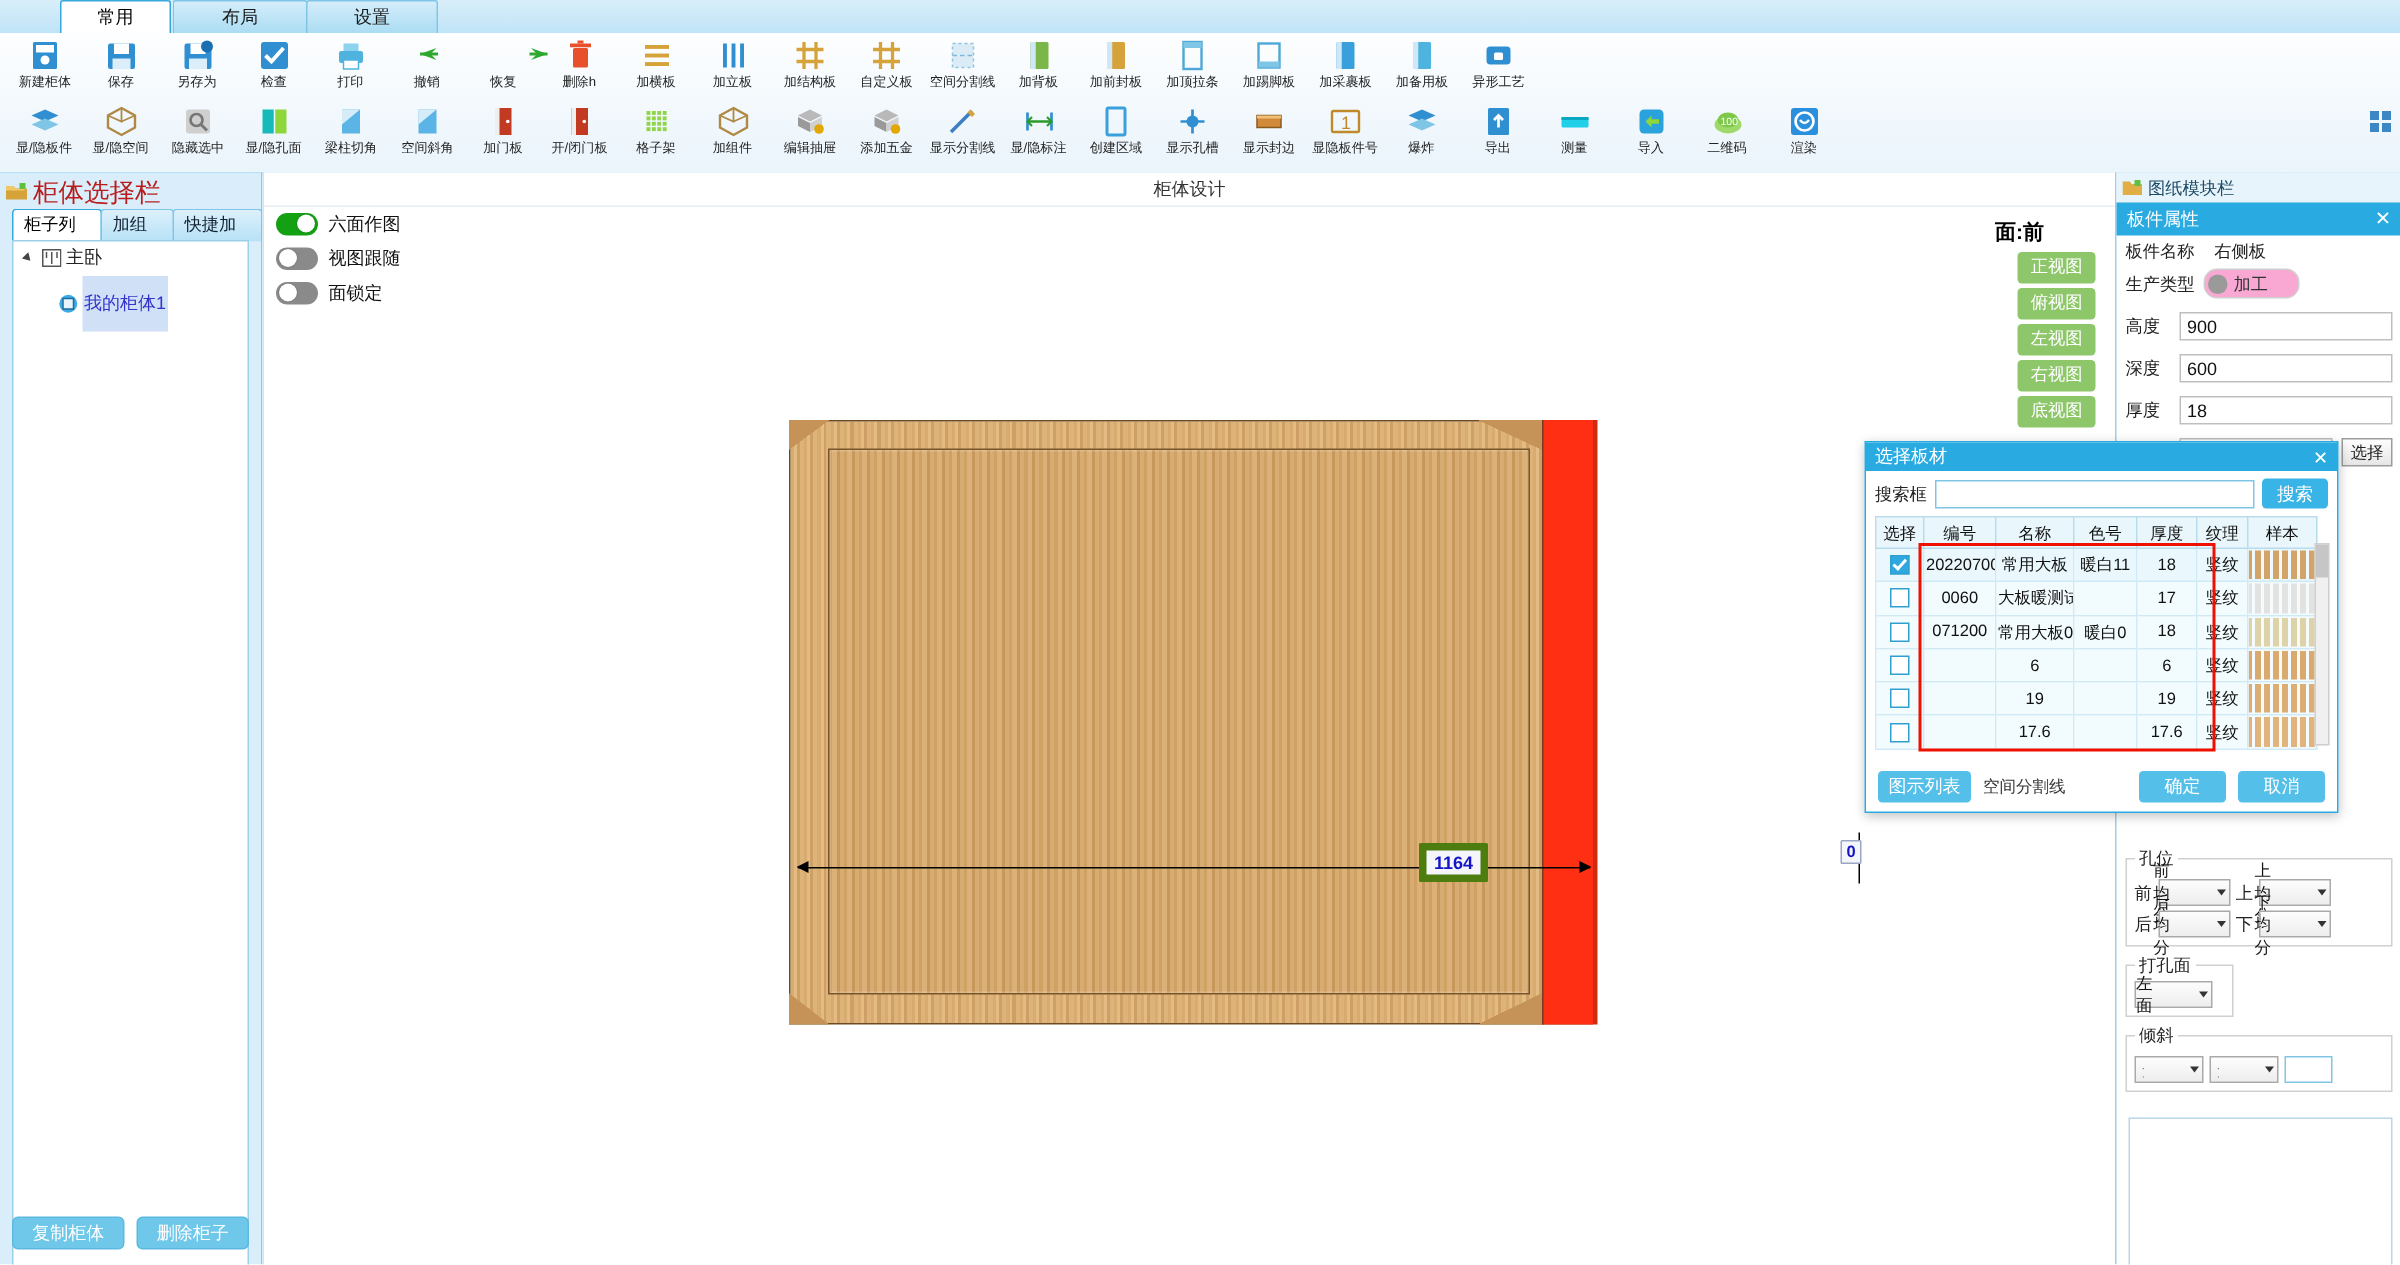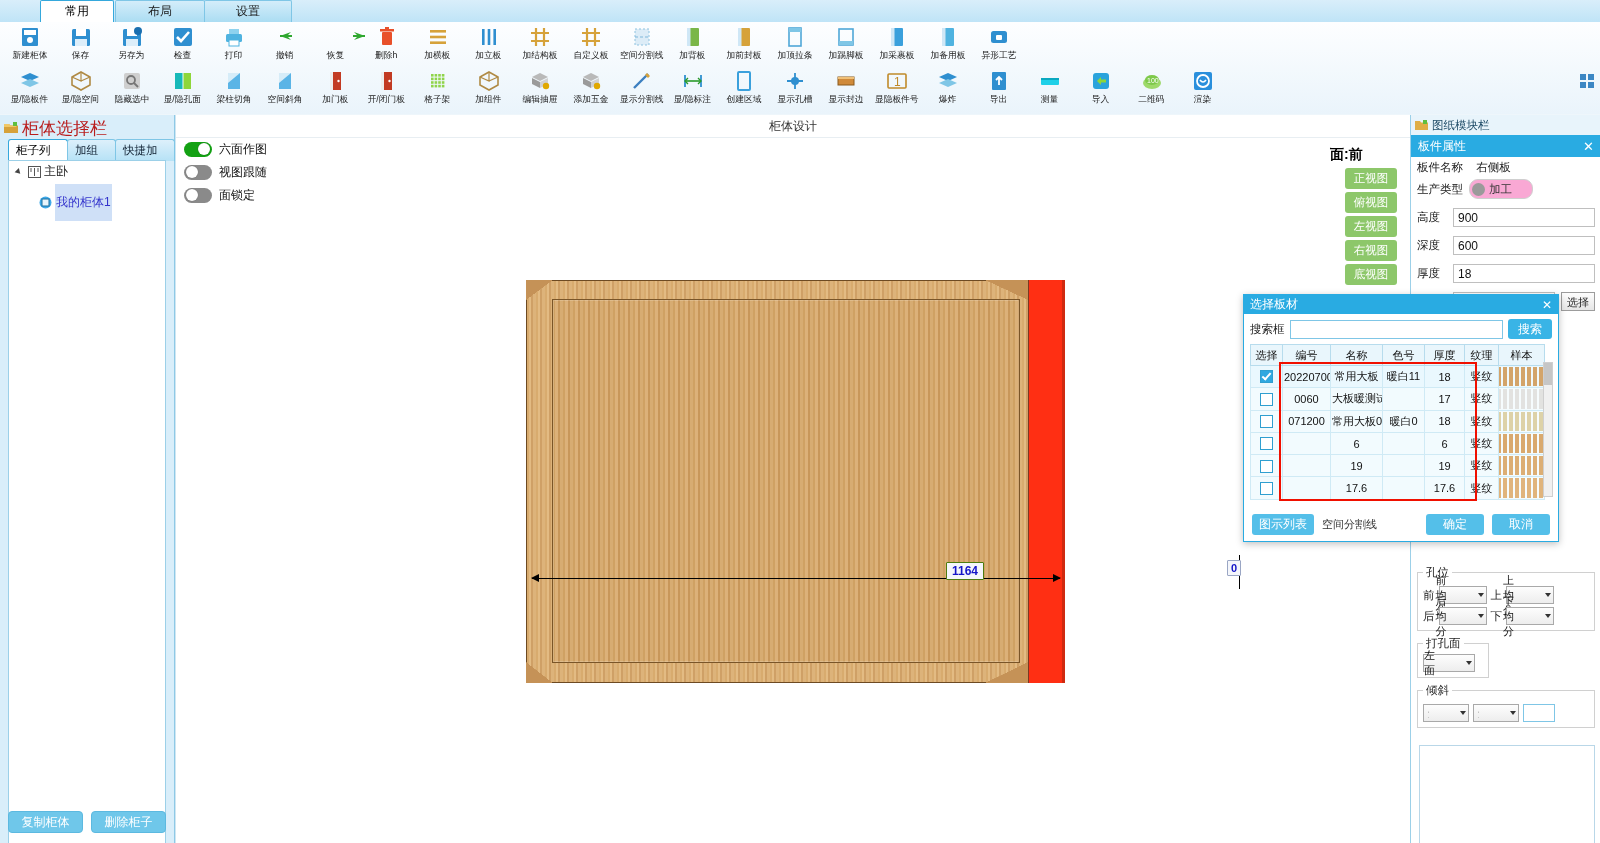--- a/index.html
+++ b/index.html
@@ -90,21 +90,21 @@
     background:linear-gradient(to top right,#c59257 49.6%,transparent 50%);}
   .cab .diagBR{position:absolute;right:34px;bottom:0;width:43px;height:21px;
     background:linear-gradient(to top left,#c59257 49.6%,transparent 50%);}
 
   .dimline{position:absolute;left:356px;top:463px;width:528px;height:1px;background:#000;}
   .dimline:before{content:"";position:absolute;left:-1px;top:-4px;border-right:8px solid #000;
     border-top:4px solid transparent;border-bottom:4px solid transparent;}
   .dimline:after{content:"";position:absolute;right:-1px;top:-4px;border-left:8px solid #000;
     border-top:4px solid transparent;border-bottom:4px solid transparent;}
   .dimbox{position:absolute;left:770px;top:447px;padding:1px 5px;background:#f4f6fb;
-    border:1px solid #4d7c0f;font-size:12px;font-weight:bold;color:#1414c8;border-radius:1px;text-align:center;}
+    border:5px solid #4d7c0f;font-size:12px;font-weight:bold;color:#1414c8;border-radius:1px;text-align:center;}
   .dimbox0{position:absolute;left:1051px;top:445px;padding:1px 3px;background:#f4f6fb;
     border:1px solid #9aa6c4;font-size:11px;font-weight:bold;color:#1414c8;border-radius:1px;}
   .tickline{position:absolute;left:1063px;top:440px;width:1px;height:34px;background:#000;}
 
   
   .rightpanel{position:absolute;left:1410px;top:115px;width:190px;height:728px;
     background:#ffffff;border-left:1px solid #9cd0e8;}
   .rp-head{position:absolute;left:0;top:0;width:190px;height:20px;background:#e8f4fb;
     border-bottom:1px solid #cfe6f2;display:flex;align-items:center;gap:4px;padding-left:4px;}
   .rp-head span{font-size:11.5px;color:#1d4a66;}

